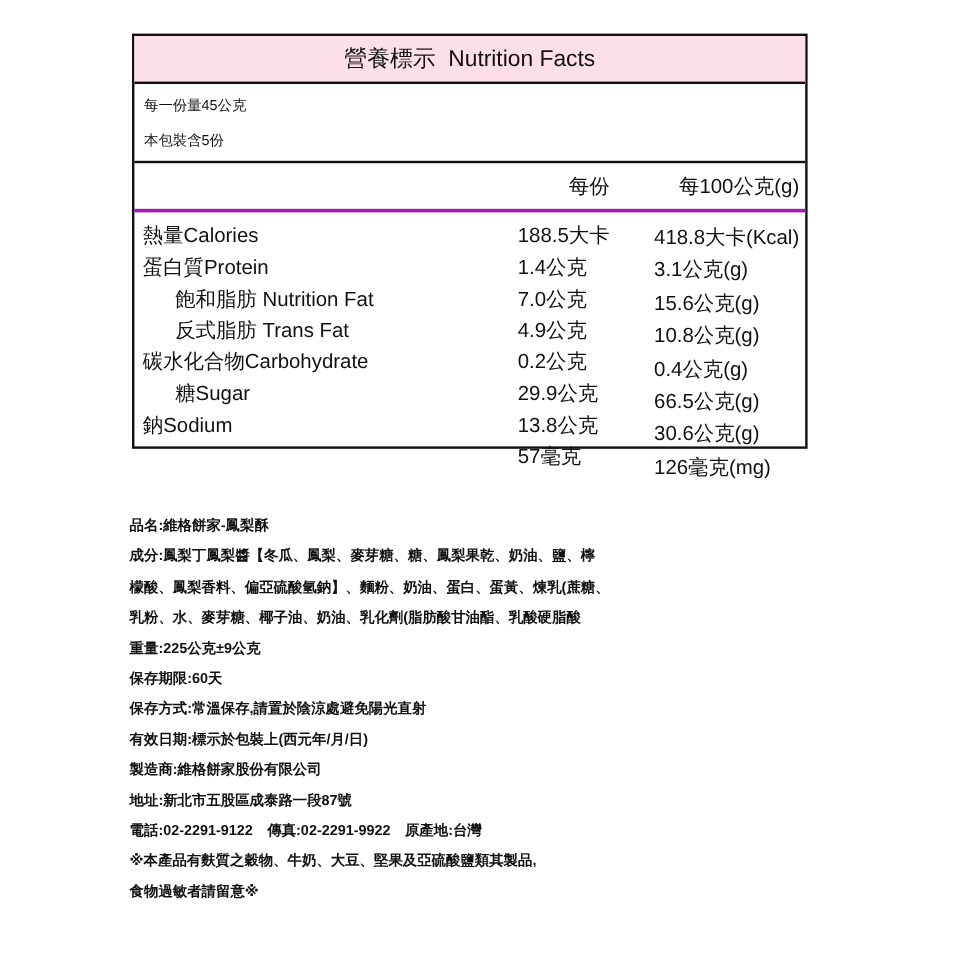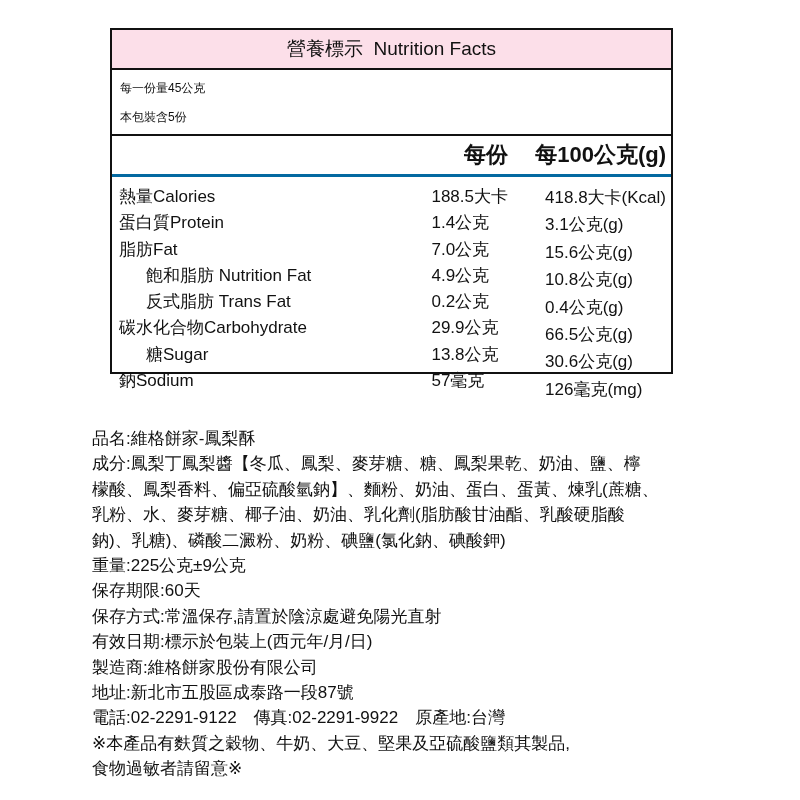--- a/index.html
+++ b/index.html
@@ -44,23 +44,22 @@
   .nt-serving {
     border-bottom: 2px solid #111111;
     padding: 4px 8px 2px 8px;
     font-size: 12px;
     line-height: 29px;
   }
 
   .nt-cols {
     position: relative;
     height: 38px;
-    border-bottom: 3px solid #0369a1;
-    font-size: 22px;
-    font-weight: bold;
+    border-bottom: 3px solid #a21caf;
+    font-size: 17px;
   }
   .nt-cols .ch2 {
     position: absolute;
     right: 163px;
     top: 50%;
     transform: translateY(-50%);
   }
   .nt-cols .ch3 {
     position: absolute;
     right: 5px;
@@ -89,25 +88,26 @@
   }
   .vcol3 {
     right: 5px;
     line-height: 27.4px;
     text-align: left;
   }
 
   
   .info {
     position: absolute;
-    left: 92px;
+    left: 108px;
     top: 426px;
     width: 640px;
-    font-size: 17px;
+    font-size: 12px;
     line-height: 25.4px;
+    font-weight: bold;
   }
   .info div { white-space: pre-wrap; }
 </style>
 </head>
 <body>
 
 <div class="stage">
 
   <div class="nt">
 
@@ -123,21 +123,20 @@
     <div class="nt-cols">
       <span class="ch2">每份</span>
       <span class="ch3">每100公克(g)</span>
     </div>
 
     <div class="nt-body">
 
       <div class="stack names">
         <div>熱量Calories</div>
         <div>蛋白質Protein</div>
-        <div>脂肪Fat</div>
         <div class="indent">飽和脂肪 Nutrition Fat</div>
         <div class="indent">反式脂肪 Trans Fat</div>
         <div>碳水化合物Carbohydrate</div>
         <div class="indent">糖Sugar</div>
         <div>鈉Sodium</div>
       </div>
 
       <div class="stack vcol2">
         <div>188.5大卡</div>
         <div>1.4公克</div>
@@ -161,21 +160,20 @@
       </div>
 
     </div>
   </div>
 
   <div class="info">
     <div>品名:維格餅家-鳳梨酥</div>
     <div>成分:鳳梨丁鳳梨醬【冬瓜、鳳梨、麥芽糖、糖、鳳梨果乾、奶油、鹽、檸</div>
     <div>檬酸、鳳梨香料、偏亞硫酸氫鈉】、麵粉、奶油、蛋白、蛋黃、煉乳(蔗糖、</div>
     <div>乳粉、水、麥芽糖、椰子油、奶油、乳化劑(脂肪酸甘油酯、乳酸硬脂酸</div>
-    <div>鈉)、乳糖)、磷酸二澱粉、奶粉、碘鹽(氯化鈉、碘酸鉀)</div>
     <div>重量:225公克±9公克</div>
     <div>保存期限:60天</div>
     <div>保存方式:常溫保存,請置於陰涼處避免陽光直射</div>
     <div>有效日期:標示於包裝上(西元年/月/日)</div>
     <div>製造商:維格餅家股份有限公司</div>
     <div>地址:新北市五股區成泰路一段87號</div>
     <div>電話:02-2291-9122　傳真:02-2291-9922　原產地:台灣</div>
     <div>※本產品有麩質之穀物、牛奶、大豆、堅果及亞硫酸鹽類其製品,</div>
     <div>食物過敏者請留意※</div>
   </div>

